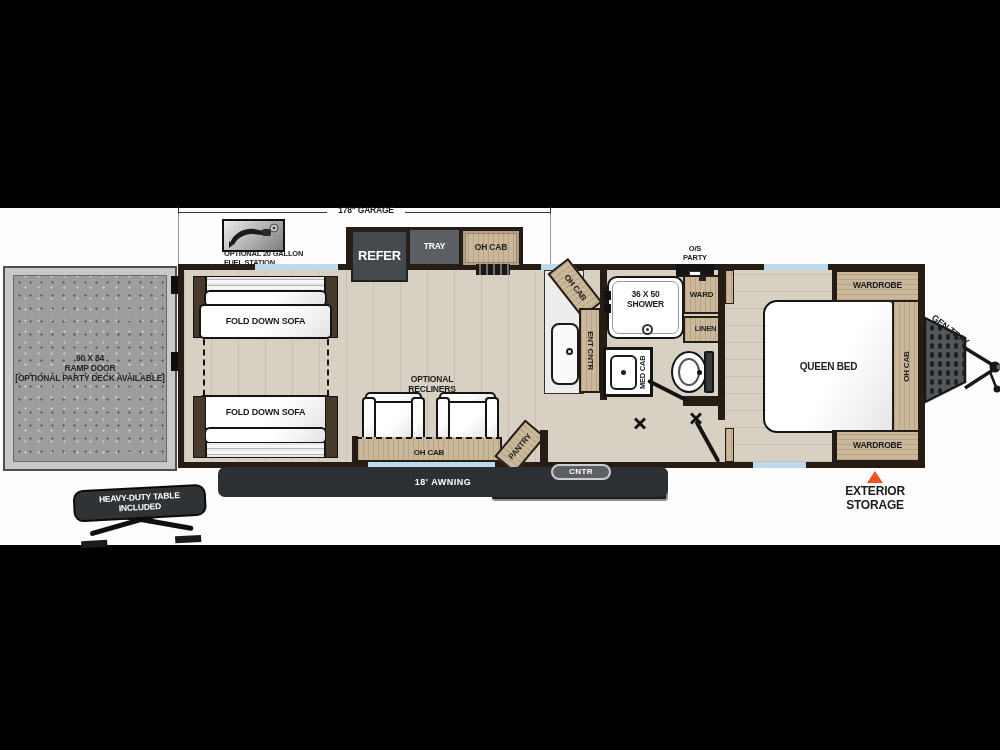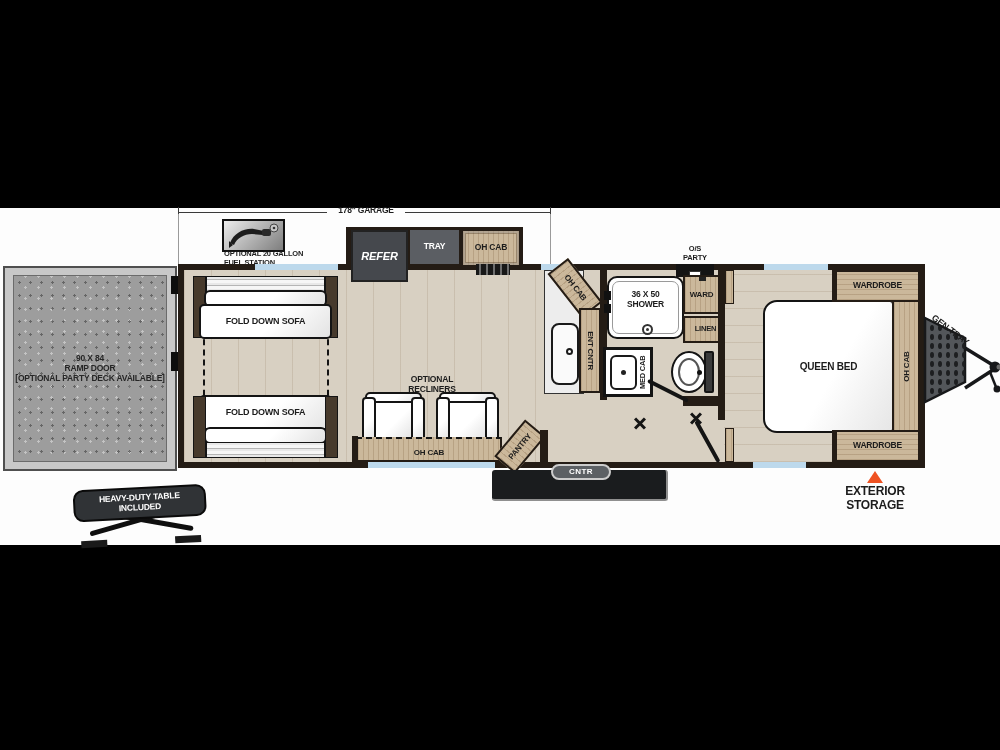--- a/index.html
+++ b/index.html
@@ -86,21 +86,21 @@
     <span class="lbl" style="position:static;font-size:9px;">FOLD DOWN SOFA</span>
   </div>
   <div class="whitebox" style="left:204px;top:427px;width:123px;height:17px;border-radius:6px;"></div>
   <div class="abs" style="left:206px;top:442px;width:119px;height:16px;border:1px solid #141414;box-sizing:border-box;
        background:repeating-linear-gradient(0deg,#e8e8e8 0 2px,#b5b5b5 2px 3px,#f6f6f6 3px 6px);"></div>
   <div class="abs" style="left:193px;top:396px;width:13px;height:62px;background:#473a2c;border:1px solid #141414;box-sizing:border-box;"></div>
   <div class="abs" style="left:325px;top:396px;width:13px;height:62px;background:#473a2c;border:1px solid #141414;box-sizing:border-box;"></div>
 
   <div class="abs" style="left:346px;top:227px;width:177px;height:41px;background:#241c15;"></div>
   <div class="abs vcenter" style="left:351px;top:230px;width:57px;height:52px;background:#45484d;border:2px solid #222;box-sizing:border-box;">
-    <span class="lbl" style="position:static;color:#fff;font-size:11px;font-style:italic;">REFER</span>
+    <span class="lbl" style="position:static;color:#fff;font-size:13px;">REFER</span>
   </div>
   <div class="abs vcenter" style="left:410px;top:230px;width:49px;height:34px;background:#5b5e63;">
     <span class="lbl" style="position:static;color:#fff;font-size:8.5px;">TRAY</span>
   </div>
   <div class="tan vcenter" style="left:461px;top:229px;width:60px;height:38px;box-shadow:inset 0 0 0 2px rgba(255,255,255,.25), inset 0 0 0 3px rgba(60,40,20,.35);">
     <span class="lbl" style="position:static;font-size:8.5px;">OH CAB</span>
   </div>
   <div class="abs" style="left:472px;top:261px;width:42px;height:17px;background:#181818;border-radius:2px;
        background-image:repeating-linear-gradient(90deg,#6e6e6e 0 2px,transparent 2px 7px);background-clip:content-box;padding:3px 4px;box-sizing:border-box;"></div>
 
@@ -257,20 +257,23 @@
     <line x1="70" y1="74" x2="76" y2="89" stroke="#17181a" stroke-width="2.5"></line>
     <circle cx="77" cy="91" r="3.5" fill="#17181a"></circle>
   </svg>
   <div class="lbl" style="left:928px;top:308px;width:56px;font-size:9px;transform:rotate(37deg);transform-origin:0 50%;white-space:nowrap;">GEN TRAY</div>
 
   <div class="abs" style="left:867px;top:471px;width:0;height:0;border-left:8px solid transparent;border-right:8px solid transparent;border-bottom:12px solid #ef5222;"></div>
   <div class="lbl" style="left:839px;top:485px;width:72px;font-size:12px;">EXTERIOR
 STORAGE</div>
 
   <div class="abs" style="left:492px;top:470px;width:176px;height:31px;background:#1a1c1e;border-right:2px solid #8f8f8f;border-bottom:2px solid #8f8f8f;border-radius:3px;box-sizing:border-box;"></div>
+  <div class="abs" style="left:218px;top:467px;width:450px;height:30px;background:#2c2f33;border-radius:7px;">
+    <div class="lbl" style="left:0;top:0;width:450px;line-height:30px;font-size:9px;color:#fff;letter-spacing:.5px;">18' AWNING</div>
+  </div>
   <div class="abs vcenter" style="left:551px;top:464px;width:60px;height:16px;background:#5c6064;border:2px solid #cccccc;border-radius:8px;box-sizing:border-box;">
     <span class="lbl" style="position:static;font-size:8px;color:#fff;letter-spacing:.5px;">CNTR</span>
   </div>
 
   <div class="abs" style="left:74px;top:487px;width:136px;height:62px;transform:rotate(-3deg);">
     <div class="abs" style="left:14px;top:30px;width:106px;height:5px;background:#0f0f0f;border-radius:3px;transform:rotate(13deg);"></div>
     <div class="abs" style="left:14px;top:30px;width:106px;height:5px;background:#0f0f0f;border-radius:3px;transform:rotate(-13deg);"></div>
     <div class="abs" style="left:6px;top:51px;width:26px;height:7px;background:#1a1a1a;"></div>
     <div class="abs" style="left:100px;top:51px;width:26px;height:7px;background:#1a1a1a;"></div>
     <div class="abs vcenter" style="left:0;top:0;width:133px;height:32px;background:#303336;border:2px solid #0a0a0a;border-radius:10px;box-sizing:border-box;">

